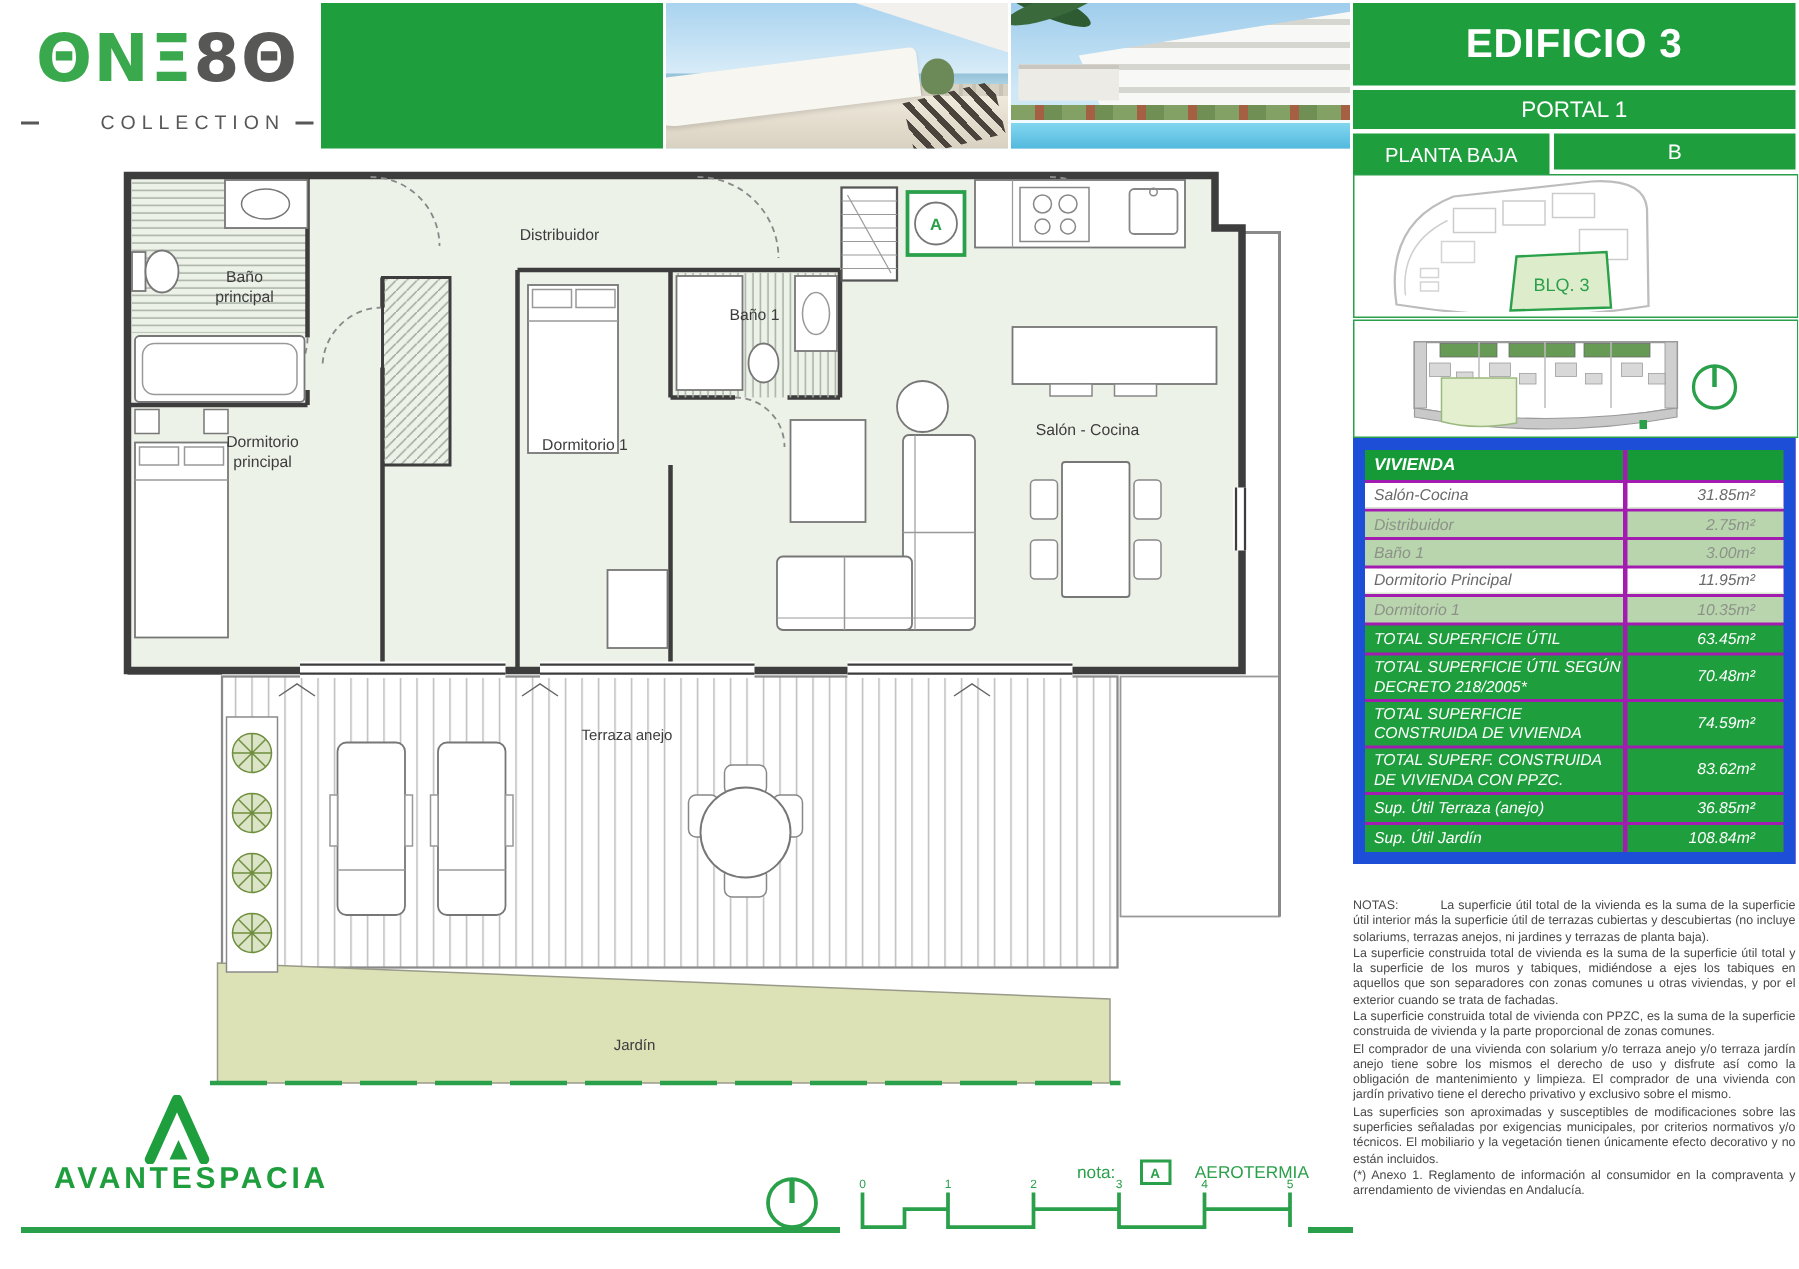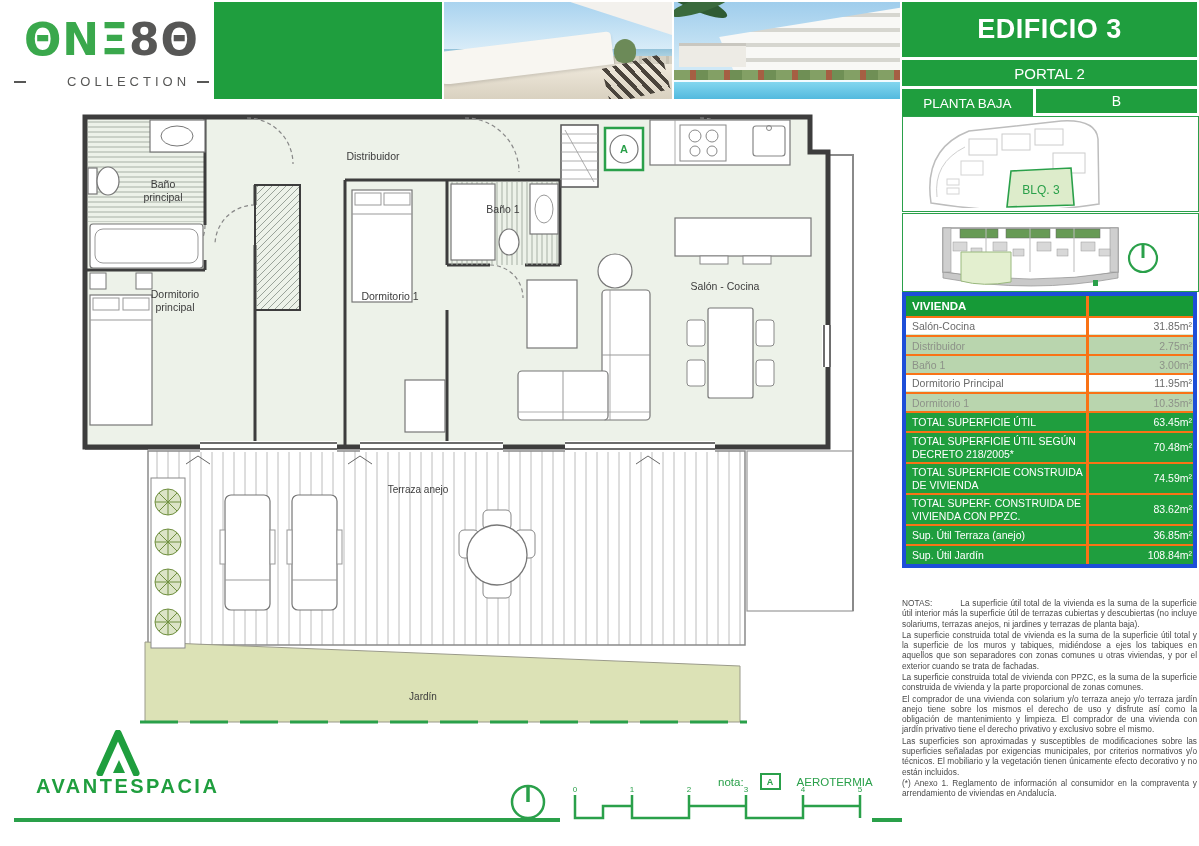--- a/index.html
+++ b/index.html
@@ -47,25 +47,25 @@
   .hdr-box{background:#1f9e3e;color:#fff;display:flex;align-items:center;justify-content:center;}
   .edificio{left:902px;top:2px;width:295px;height:55px;font-size:27px;font-weight:bold;letter-spacing:.5px;}
   .portal{left:902px;top:60px;width:295px;height:26px;font-size:15px;}
   .planta{left:902px;top:89px;width:131px;height:28px;font-size:13.5px;}
   .letra{left:1036px;top:89px;width:161px;height:24px;font-size:14px;}
   .panel-box{background:#fff;border:1.5px solid #2aa04a;}
   .sitebox{left:902px;top:116px;width:295px;height:94px;}
   .stripbox{left:902px;top:213px;width:295px;height:77px;}
 
   
-  .vtable{left:902px;top:292px;width:295px;border:4px solid #1d4ed8;background:#f97316;
-          display:flex;flex-direction:column;gap:2px;padding:0;box-sizing:border-box;}
+  .vtable{left:902px;top:292px;width:295px;border:8px solid #1d4ed8;background:#a21caf;
+          display:flex;flex-direction:column;gap:2px;padding:0;box-sizing:border-box;font-style:italic;}
   .trow{display:flex;gap:3px;}
   .tl{flex:1;display:flex;align-items:center;padding-left:6px;box-sizing:border-box;}
-  .tv{width:104px;display:flex;align-items:center;justify-content:flex-end;padding-right:1px;box-sizing:border-box;}
+  .tv{width:104px;display:flex;align-items:center;justify-content:flex-end;padding-right:19px;box-sizing:border-box;}
   .r-head .tl{background:#169a37;color:#fff;font-weight:bold;font-size:11.5px;height:20px;}
   .r-head .tv{background:#169a37;height:20px;}
   .r-white .tl,.r-white .tv{background:#fff;color:#6a6a6a;font-size:10.5px;height:17px;border-bottom:1px solid #d9e9d1;}
   .r-tint .tl,.r-tint .tv{background:#b9d5ae;color:#8d9289;font-size:10.5px;height:17px;}
   .r-green .tl,.r-green .tv{background:#1f9e3e;color:#fff;font-size:10.5px;height:18px;}
   .r-tall .tl,.r-tall .tv{height:29px;line-height:1.15;}
   .r-tall .tl{align-items:center;}
 
   
   .notes{left:902px;top:598px;width:295px;font-size:8.3px;line-height:1.24;color:#4a4a4a;text-align:justify;}
@@ -112,21 +112,21 @@
     <div class="abs p2-sky"></div>
     <div class="abs p2-bldg"></div>
     <div class="abs p2-low"></div>
     <div class="abs p2-palm1"></div>
     <div class="abs p2-palm2"></div>
     <div class="abs p2-shrubs"></div>
     <div class="abs p2-pool"></div>
   </div>
 
   <div class="abs hdr-box edificio">EDIFICIO 3</div>
-  <div class="abs hdr-box portal">PORTAL 2</div>
+  <div class="abs hdr-box portal">PORTAL 1</div>
   <div class="abs hdr-box planta">PLANTA BAJA</div>
   <div class="abs hdr-box letra">B</div>
 
   <div class="abs panel-box sitebox">
     <svg width="292" height="91" viewBox="0 0 292 91">
       <path d="M28,86 Q20,32 66,14 L158,4 Q193,2 195,22 L196,87 Q115,100 28,86 Z" fill="none" stroke="#bdbdbd" stroke-width="1.5"></path>
       <path d="M34,80 Q30,46 62,30" fill="none" stroke="#cfcfcf" stroke-width="1"></path>
       <rect x="66" y="22" width="28" height="16" fill="none" stroke="#cccccc" stroke-width="1"></rect>
       <rect x="99" y="17" width="28" height="16" fill="none" stroke="#cccccc" stroke-width="1"></rect>
       <rect x="132" y="12" width="28" height="16" fill="none" stroke="#cccccc" stroke-width="1"></rect>

